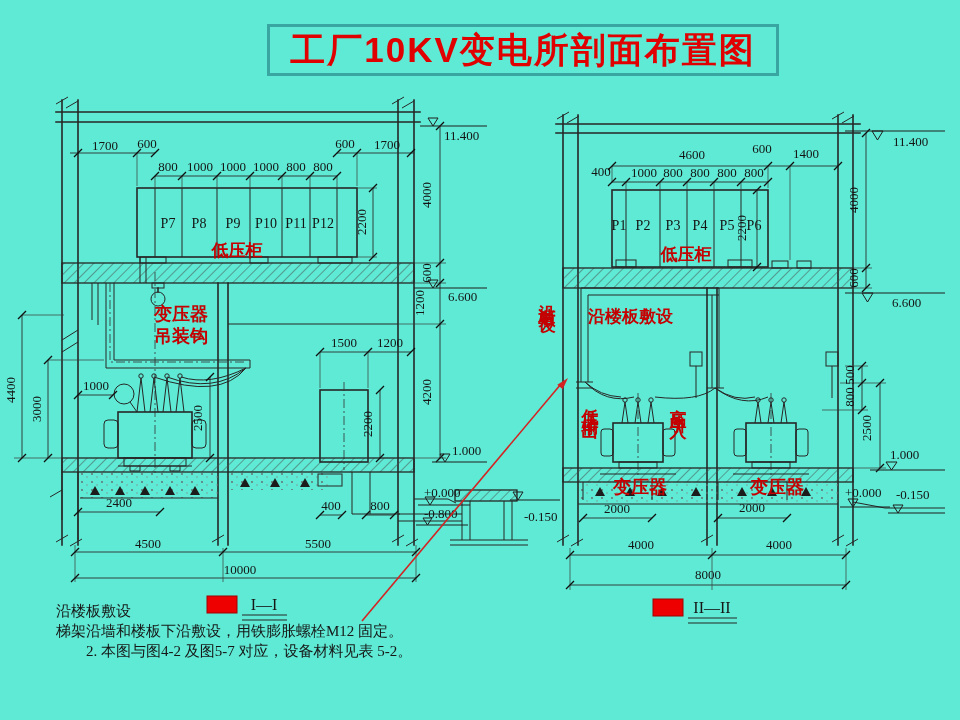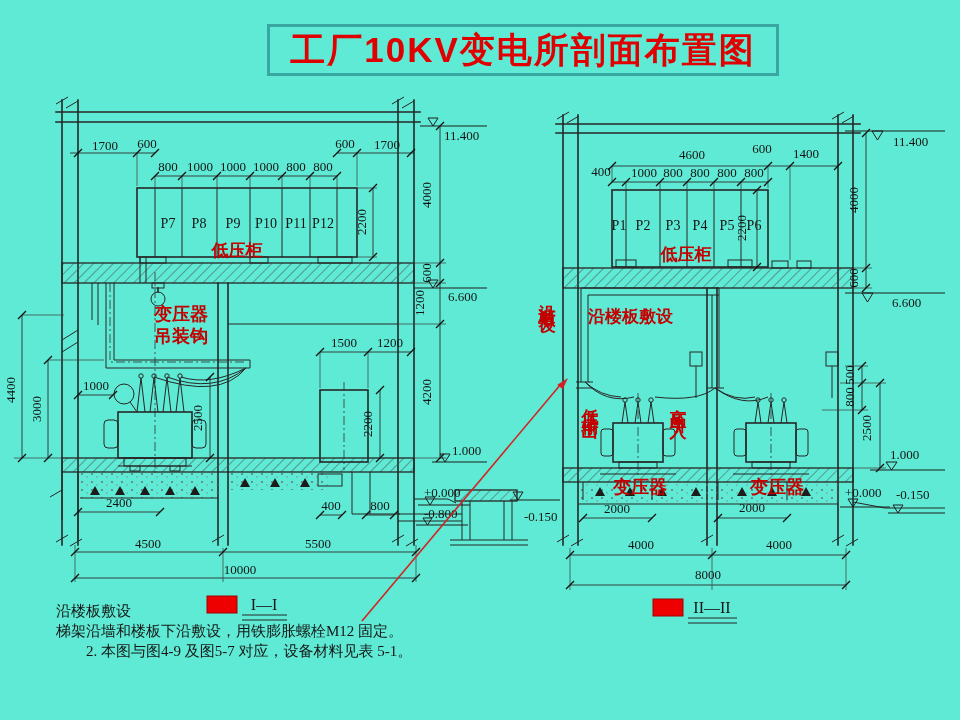--- a/index.html
+++ b/index.html
@@ -343,16 +343,16 @@
     <g>
       <rect x="653" y="599" width="30" height="17" fill="#ee0000" stroke="#a00000"></rect>
       <text class="leg" text-anchor="middle" x="712" y="613">II—II</text>
       <path class="t" d="M688,618 H737 M688,623 H737"></path>
     </g>
   </svg>
 
   <div class="notes">
     <div>沿楼板敷设</div>
     <div>梯架沿墙和楼板下沿敷设，用铁膨胀螺栓M12 固定。</div>
-    <div class="ind">2. 本图与图4-9 及图5-7 对应，设备材料见表 5-1。</div>
+    <div class="ind">2. 本图与图4-2 及图5-7 对应，设备材料见表 5-2。</div>
   </div>
 
 </div>
 
 </body></html>

